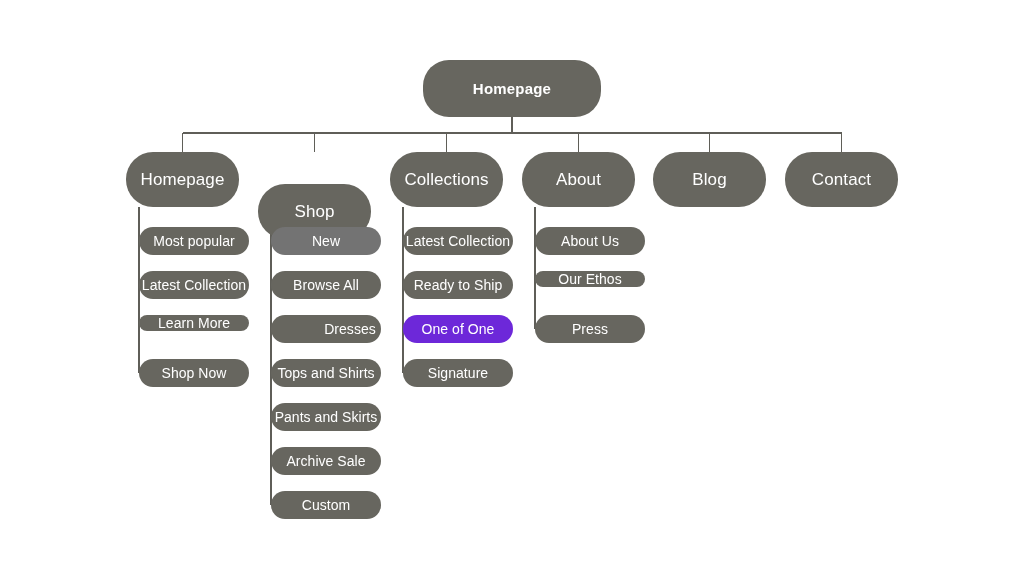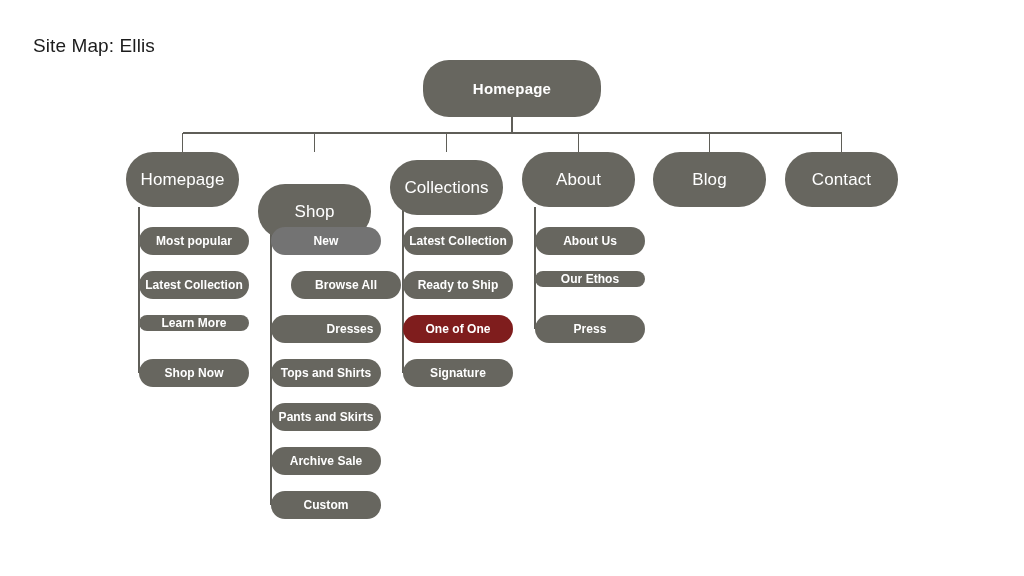--- a/index.html
+++ b/index.html
@@ -59,31 +59,30 @@
     letter-spacing: 0.2px;
   }
   .node.branch {
     border-radius: 27px;
     font-size: 17px;
     font-weight: 400;
     letter-spacing: 0.1px;
   }
   .node.leaf {
     border-radius: 14px;
-    font-size: 12px;
-    font-weight: 700;
+    font-size: 14px;
+    font-weight: 400;
     letter-spacing: 0.05px;
   }
 </style>
 </head>
 <body>
 
 <div id="canvas">
 
-  <div id="page-title">Site Map: Ellis</div>
 
   <svg id="links" viewBox="0 0 1024 576" width="1024" height="576">
       <line x1="512" y1="117" x2="512" y2="133" stroke="#5f5e58" stroke-width="1.4" shape-rendering="crispEdges"></line>
       <line x1="182.5" y1="133" x2="841.5" y2="133" stroke="#5f5e58" stroke-width="1.4" shape-rendering="crispEdges"></line>
       <line x1="182.5" y1="133" x2="182.5" y2="152" stroke="#5f5e58" stroke-width="1.4" shape-rendering="crispEdges"></line>
       <line x1="139" y1="207" x2="139" y2="373" stroke="#5f5e58" stroke-width="1.4" shape-rendering="crispEdges"></line>
       <line x1="139" y1="241" x2="139" y2="241" stroke="#5f5e58" stroke-width="1.4" shape-rendering="crispEdges"></line>
       <line x1="139" y1="285" x2="139" y2="285" stroke="#5f5e58" stroke-width="1.4" shape-rendering="crispEdges"></line>
       <line x1="139" y1="329" x2="139" y2="329" stroke="#5f5e58" stroke-width="1.4" shape-rendering="crispEdges"></line>
       <line x1="139" y1="373" x2="139" y2="373" stroke="#5f5e58" stroke-width="1.4" shape-rendering="crispEdges"></line>
@@ -129,48 +128,48 @@
       </div>
       <div class="node leaf" style="left: 139px; top: 359px; width: 110px; height: 28px; background: rgb(103, 102, 95); color: rgb(255, 255, 255);">
         <span>Shop Now</span>
       </div>
       <div class="node branch" style="left: 258px; top: 152px; width: 113px; height: 55px; background: rgb(103, 102, 95); color: rgb(255, 255, 255); margin-top: 32px;">
         <span>Shop</span>
       </div>
       <div class="node leaf" style="left: 271px; top: 227px; width: 110px; height: 28px; background: #737373; color: rgb(255, 255, 255);">
         <span>New</span>
       </div>
-      <div class="node leaf" style="left: 271px; top: 271px; width: 110px; height: 28px; background: rgb(103, 102, 95); color: rgb(255, 255, 255); margin-left: 20px;">
+      <div class="node leaf" style="left: 271px; top: 271px; width: 110px; height: 28px; background: rgb(103, 102, 95); color: rgb(255, 255, 255);">
         <span>Browse All</span>
       </div>
       <div class="node leaf" style="left: 271px; top: 315px; width: 110px; height: 28px; background: rgb(103, 102, 95); color: rgb(255, 255, 255); padding-left: 48px;">
         <span>Dresses</span>
       </div>
       <div class="node leaf" style="left: 271px; top: 359px; width: 110px; height: 28px; background: rgb(103, 102, 95); color: rgb(255, 255, 255);">
         <span>Tops and Shirts</span>
       </div>
       <div class="node leaf" style="left: 271px; top: 403px; width: 110px; height: 28px; background: rgb(103, 102, 95); color: rgb(255, 255, 255);">
         <span>Pants and Skirts</span>
       </div>
       <div class="node leaf" style="left: 271px; top: 447px; width: 110px; height: 28px; background: rgb(103, 102, 95); color: rgb(255, 255, 255);">
         <span>Archive Sale</span>
       </div>
       <div class="node leaf" style="left: 271px; top: 491px; width: 110px; height: 28px; background: rgb(103, 102, 95); color: rgb(255, 255, 255);">
         <span>Custom</span>
       </div>
-      <div class="node branch" style="left: 390px; top: 160px; width: 113px; height: 55px; background: rgb(103, 102, 95); color: rgb(255, 255, 255);">
+      <div class="node branch" style="left: 390px; top: 152px; width: 113px; height: 55px; background: rgb(103, 102, 95); color: rgb(255, 255, 255);">
         <span>Collections</span>
       </div>
       <div class="node leaf" style="left: 403px; top: 227px; width: 110px; height: 28px; background: rgb(103, 102, 95); color: rgb(255, 255, 255);">
         <span>Latest Collection</span>
       </div>
       <div class="node leaf" style="left: 403px; top: 271px; width: 110px; height: 28px; background: rgb(103, 102, 95); color: rgb(255, 255, 255);">
         <span>Ready to Ship</span>
       </div>
-      <div class="node leaf" style="left: 403px; top: 315px; width: 110px; height: 28px; background: #7f1d1d; color: rgb(255, 255, 255);">
+      <div class="node leaf" style="left: 403px; top: 315px; width: 110px; height: 28px; background: #6d28d9; color: rgb(255, 255, 255);">
         <span>One of One</span>
       </div>
       <div class="node leaf" style="left: 403px; top: 359px; width: 110px; height: 28px; background: rgb(103, 102, 95); color: rgb(255, 255, 255);">
         <span>Signature</span>
       </div>
       <div class="node branch" style="left: 522px; top: 152px; width: 113px; height: 55px; background: rgb(103, 102, 95); color: rgb(255, 255, 255);">
         <span>About</span>
       </div>
       <div class="node leaf" style="left: 535px; top: 227px; width: 110px; height: 28px; background: rgb(103, 102, 95); color: rgb(255, 255, 255);">
         <span>About Us</span>

